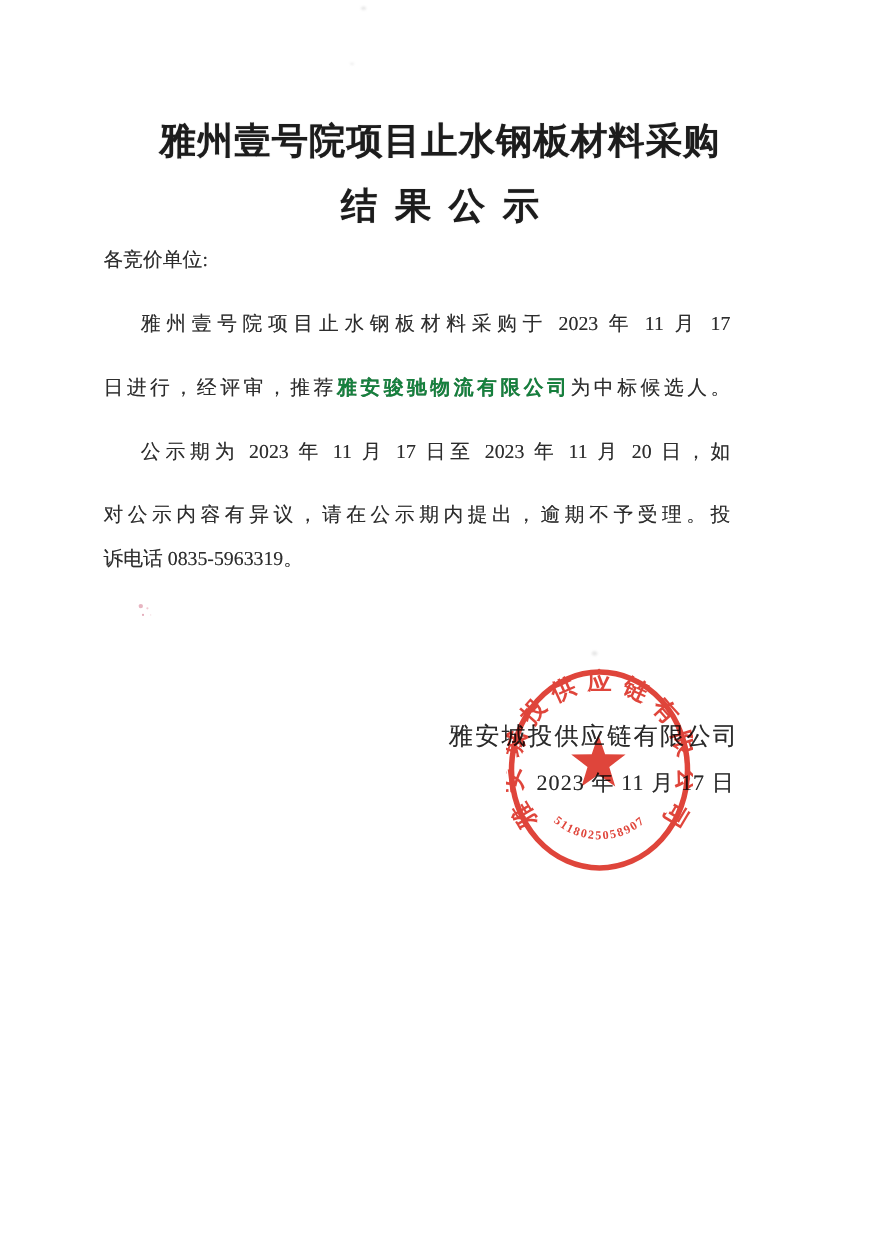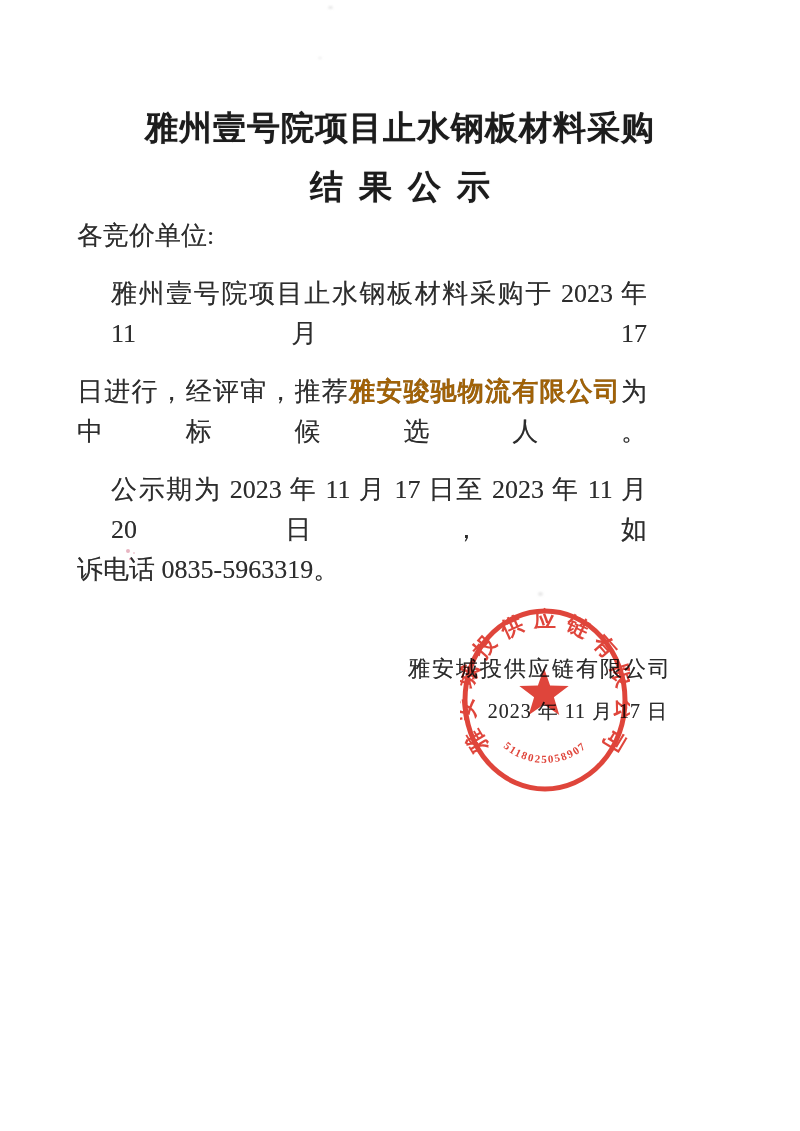--- a/index.html
+++ b/index.html
@@ -20,28 +20,28 @@
     text-shadow:0 0 .7px rgba(30,30,30,.6);
   }
   .title-line2{
     margin-top:14px;
     font-size:33px;font-weight:bold;color:#1c1c1c;
     letter-spacing:16px;padding-left:16px;
     text-shadow:0 0 .7px rgba(30,30,30,.6);
   }
   
   .body-block{
-    position:absolute;top:216px;left:77px;width:570px;
-    font-size:26px;line-height:40px;color:#2d2d2d;
+    position:absolute;top:216px;left:94px;width:570px;
+    font-size:18px;line-height:40px;color:#2d2d2d;
     text-shadow:0 0 .5px rgba(45,45,45,.5);
   }
   .bline{width:100%;}
   .just{text-align:justify;text-align-last:justify;margin-top:18px;}
   .indent{padding-left:34px;box-sizing:border-box;}
-  .bold-inline{font-weight:bold;color:#a16207;}
+  .bold-inline{font-weight:bold;color:#15803d;}
   
   .sig-company{
     position:absolute;top:654px;right:128px;
     font-size:22px;letter-spacing:2px;color:#2a2a2a;
     text-shadow:0 0 .5px rgba(45,45,45,.5);
   }
   .sig-date{
     position:absolute;top:698px;right:132px;
     font-size:20px;letter-spacing:1px;color:#2a2a2a;
     text-shadow:0 0 .5px rgba(45,45,45,.5);
@@ -83,20 +83,21 @@
   </div>
 
   <div class="body-block">
     <div class="bline">各竞价单位:</div>
 
     <div class="bline just indent">雅州壹号院项目止水钢板材料采购于 2023 年 11 月 17</div>
 
     <div class="bline just"><span>日进行，经评审，推荐</span><span class="bold-inline">雅安骏驰物流有限公司</span><span>为中标候选人。</span></div>
 
     <div class="bline just indent">公示期为 2023 年 11 月 17 日至 2023 年 11 月 20 日，如</div>
+    <div class="bline just">对公示内容有异议，请在公示期内提出，逾期不予受理。投</div>
     <div class="bline">诉电话 0835-5963319。</div>
   </div>
 
   <div class="sig-company">雅安城投供应链有限公司</div>
   <div class="sig-date">2023 年 11 月 17 日</div>
 
   <svg class="stamp" viewBox="0 0 170 188" color="#dd352a">
     <ellipse cx="85" cy="94" rx="80" ry="89" fill="none" stroke="currentColor" stroke-width="5"></ellipse>
     <path id="ringPath" d="M 85,167 a 73,73 0 1,1 0.15,0" fill="none"></path>
     <path id="serialPath" d="M 22,94 A 63,63 0 0 0 148,94" fill="none"></path>

